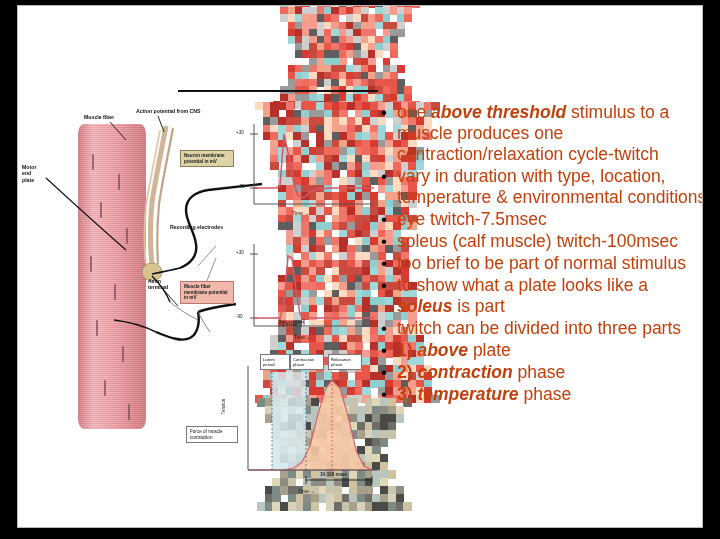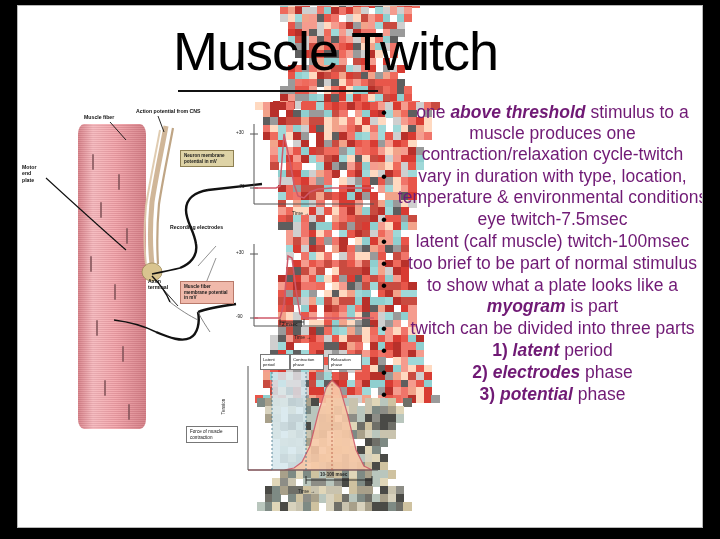--- a/index.html
+++ b/index.html
@@ -16,21 +16,21 @@
 
   
   #title{position:absolute;left:155px;top:18px;font-size:54px;line-height:1;color:#000;
          font-family:"Liberation Sans",sans-serif;font-weight:400;letter-spacing:-1px;white-space:nowrap;z-index:40;}
   #title-rule{position:absolute;left:160px;top:84px;width:200px;height:2px;background:#111;z-index:40;}
 
   
   #bullets{position:absolute;left:360px;top:96px;width:330px;z-index:45;}
   .bl{display:flex;align-items:flex-start;margin-bottom:1px;}
   .bdot{width:16px;flex:0 0 16px;color:#000;font-size:17px;line-height:21px;text-align:left;padding-left:3px;}
-  .btxt{flex:1;font-size:17.5px;line-height:21px;color:#701a75;text-align:center;}
+  .btxt{flex:1;font-size:17.5px;line-height:21px;color:#c2410c;}
   .bi{font-weight:bold;font-style:italic;}
   .bb{font-weight:bold;}
 
   
   #diagram{position:absolute;left:22px;top:100px;width:340px;height:415px;z-index:30;}
 
   
   #fiber{position:absolute;left:38px;top:18px;width:68px;height:305px;border-radius:6px/10px;
          background:
            linear-gradient(to right,
@@ -1225,63 +1225,62 @@
         <div style="position: absolute; left: 115.385px; top: 104px; width: 8.29231px; height: 8.6px; background: rgb(168, 160, 138);"></div>
         <div style="position: absolute; left: 123.077px; top: 104px; width: 8.29231px; height: 8.6px; background: rgb(216, 210, 189);"></div>
         <div style="position: absolute; left: 130.769px; top: 104px; width: 8.29231px; height: 8.6px; background: rgb(168, 160, 138);"></div>
         <div style="position: absolute; left: 138.462px; top: 104px; width: 8.29231px; height: 8.6px; background: rgb(74, 74, 70);"></div>
         <div style="position: absolute; left: 146.154px; top: 104px; width: 8.29231px; height: 8.6px; background: rgb(74, 74, 70);"></div>
         <div style="position: absolute; left: 153.846px; top: 104px; width: 8.29231px; height: 8.6px; background: rgb(126, 138, 132);"></div>
         <div style="position: absolute; left: 161.538px; top: 104px; width: 8.29231px; height: 8.6px; background: rgb(111, 111, 104);"></div>
         <div style="position: absolute; left: 169.231px; top: 104px; width: 8.29231px; height: 8.6px; background: rgb(207, 194, 160);"></div>
       </div>
 
-    <div id="title">Muscle Twitch</div>
     <div id="title-rule"></div>
 
     <div id="bullets">
         <div class="bl">
           <span class="bdot">•</span>
           <span class="btxt"><span>one </span><span class="bi">above threshold</span><span> stimulus to a muscle produces one contraction/relaxation cycle-twitch</span></span>
         </div>
         <div class="bl">
           <span class="bdot">•</span>
           <span class="btxt"><span>vary in duration with type, location, temperature &amp; environmental conditions</span></span>
         </div>
         <div class="bl">
           <span class="bdot">•</span>
           <span class="btxt"><span>eye twitch-7.5msec</span></span>
         </div>
         <div class="bl">
           <span class="bdot">•</span>
-          <span class="btxt"><span>latent (calf muscle) twitch-100msec</span></span>
+          <span class="btxt"><span>soleus (calf muscle) twitch-100msec</span></span>
         </div>
         <div class="bl">
           <span class="bdot">•</span>
           <span class="btxt"><span>too brief to be part of normal stimulus</span></span>
         </div>
         <div class="bl">
           <span class="bdot">•</span>
-          <span class="btxt"><span>to show what a plate looks like a </span><span class="bi">myogram</span><span> is part</span></span>
+          <span class="btxt"><span>to show what a plate looks like a </span><span class="bi">soleus</span><span> is part</span></span>
         </div>
         <div class="bl">
           <span class="bdot">•</span>
           <span class="btxt"><span>twitch can be divided into three parts</span></span>
         </div>
         <div class="bl">
           <span class="bdot">•</span>
-          <span class="btxt"><span class="bb">1) </span><span class="bi">latent</span><span> period</span></span>
+          <span class="btxt"><span class="bb">1) </span><span class="bi">above</span><span> plate</span></span>
         </div>
         <div class="bl">
           <span class="bdot">•</span>
-          <span class="btxt"><span class="bb">2) </span><span class="bi">electrodes</span><span> phase</span></span>
+          <span class="btxt"><span class="bb">2) </span><span class="bi">contraction</span><span> phase</span></span>
         </div>
         <div class="bl">
           <span class="bdot">•</span>
-          <span class="btxt"><span class="bb">3) </span><span class="bi">potential</span><span> phase</span></span>
+          <span class="btxt"><span class="bb">3) </span><span class="bi">temperature</span><span> phase</span></span>
         </div>
       </div>
 
     <div id="diagram">
 
       <div id="fiber">
         <div class="nuc" style="left:14px;top:30px"></div>
         <div class="nuc" style="left:40px;top:50px"></div>
         <div class="nuc" style="left:22px;top:78px"></div>
         <div class="nuc" style="left:48px;top:104px"></div>

